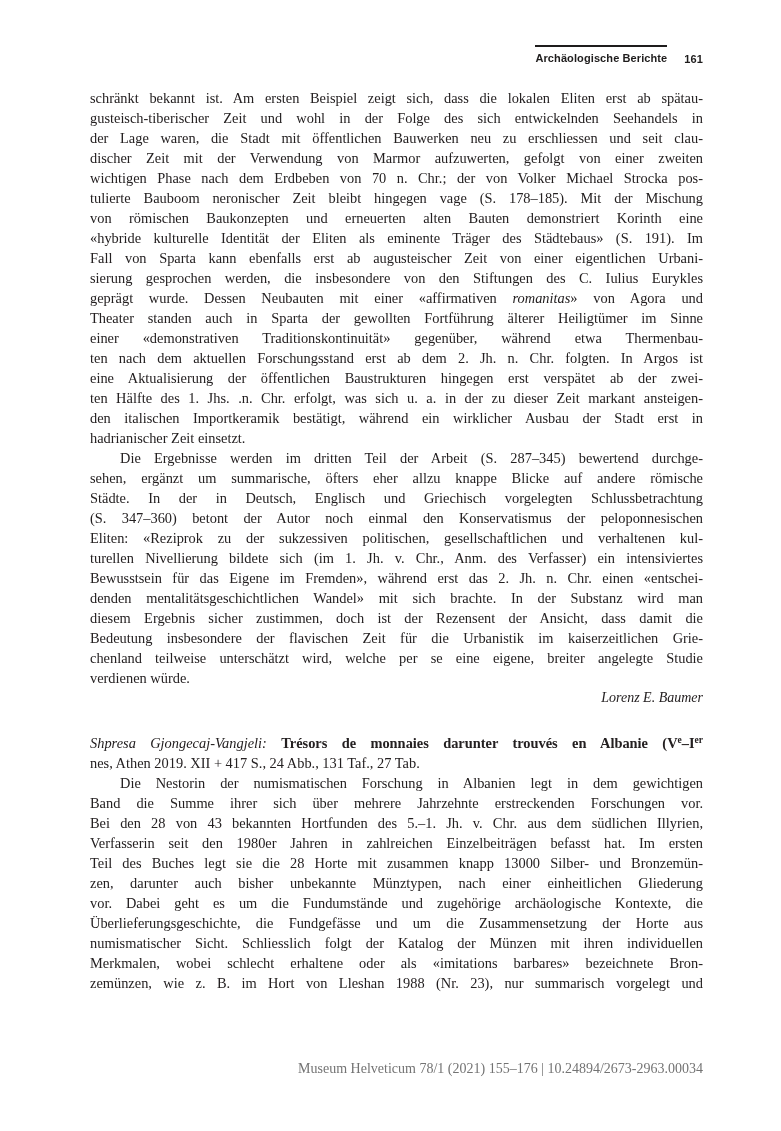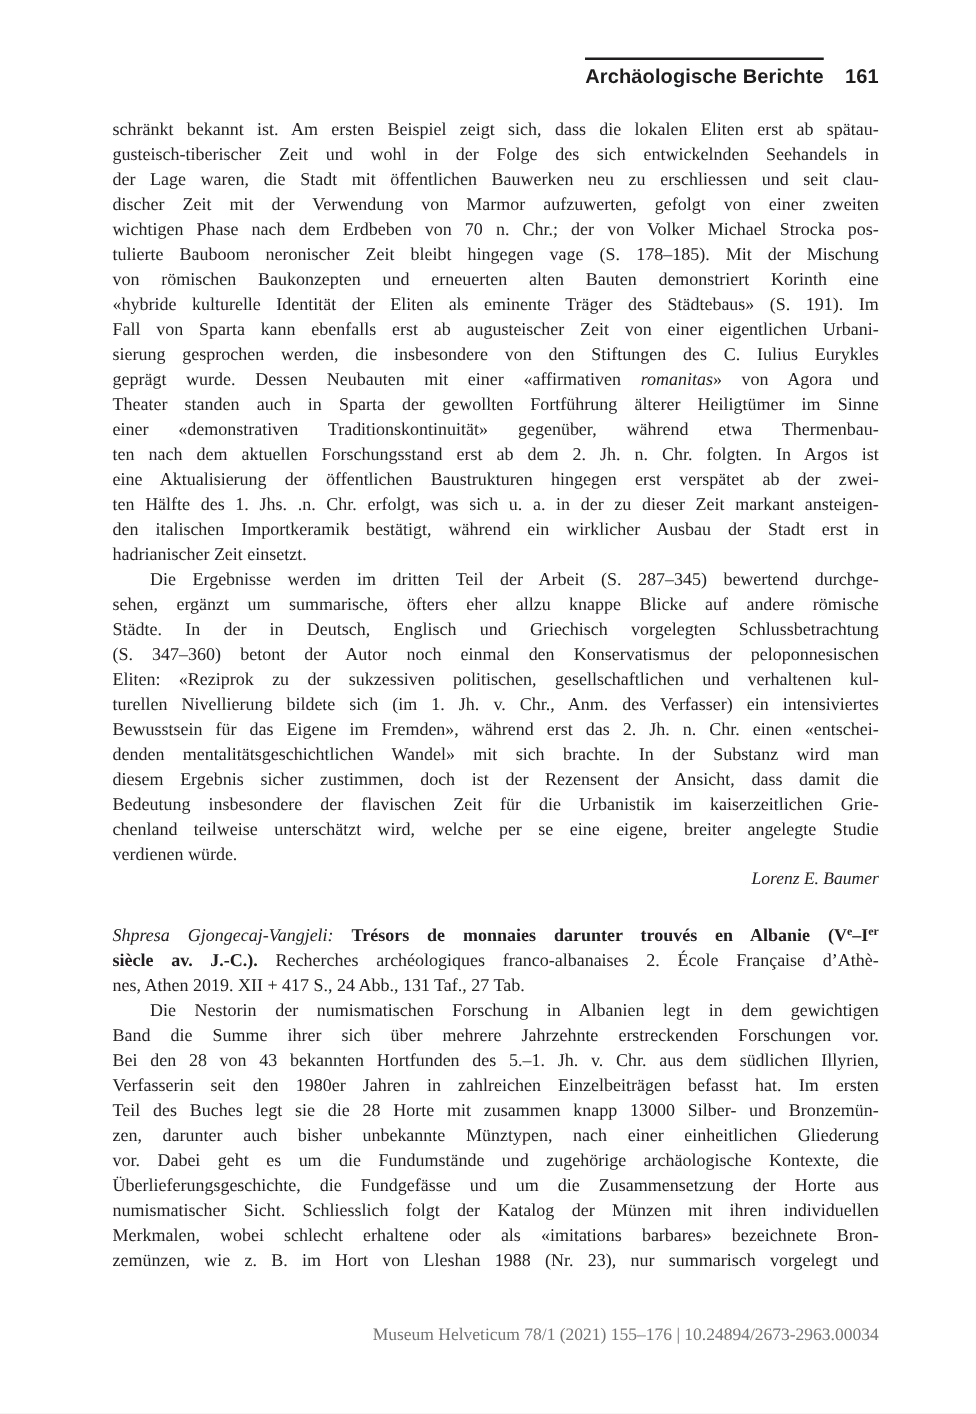--- a/index.html
+++ b/index.html
@@ -9,23 +9,23 @@
     margin: 0 auto;
     background: #ffffff;
     font-family: "Liberation Serif", "DejaVu Serif", serif;
     color: #242021;
     overflow: hidden;
   }
   .content { position: absolute; left: 90px; top: 0; width: 613px; }
 
   .page-header {
     margin-top: 45px;
-    display: flex; justify-content: flex-end; align-items: flex-end;
+    display: flex; justify-content: flex-end; align-items: flex-start;
     font-family: "Liberation Sans", "DejaVu Sans", sans-serif;
-    font-weight: 700; font-size: 16px; color: #1e1c1c;
+    font-weight: 700; font-size: 11px; color: #1e1c1c;
     letter-spacing: 0.1px;
   }
   .header-label { border-top: 2.5px solid #1e1c1c; padding-top: 5px; }
   .header-num { padding-top: 7.5px; margin-left: 17px; }
 
   .body-text { margin-top: 23px; font-size: 14.4px; }
   .para { margin: 0; }
   .line {
     height: 20px; line-height: 20px;
     text-align: justify; text-align-last: justify;
@@ -95,21 +95,20 @@
           <div class="line"><span>chenland teilweise unterschätzt wird, welche per se eine eigene, breiter angelegte Studie</span></div>
           <div class="line last"><span>verdienen würde.</span></div>
         </div>
       </div>
 
     <div class="signature">Lorenz E. Baumer</div>
 
     <div class="body-text section-gap">
         <div class="para">
           <div class="line"><span class="s-i">Shpresa Gjongecaj-Vangjeli:</span><span> </span><span class="s-b">Trésors de monnaies darunter trouvés en Albanie (V</span><span class="s-bsup">e</span><span class="s-b">–I</span><span class="s-bsup">er</span></div>
-          <div class="line"><span class="s-b">siècle av. J.-C.).</span><span> Recherches archéologiques franco-albanaises 2. École Française d’Athè-</span></div>
           <div class="line last"><span>nes, Athen 2019. XII + 417 S., 24 Abb., 131 Taf., 27 Tab.</span></div>
         </div>
         <div class="para">
           <div class="line indent"><span>Die Nestorin der numismatischen Forschung in Albanien legt in dem gewichtigen</span></div>
           <div class="line"><span>Band die Summe ihrer sich über mehrere Jahrzehnte erstreckenden Forschungen vor.</span></div>
           <div class="line"><span>Bei den 28 von 43 bekannten Hortfunden des 5.–1. Jh. v. Chr. aus dem südlichen Illyrien,</span></div>
           <div class="line"><span>Verfasserin seit den 1980er Jahren in zahlreichen Einzelbeiträgen befasst hat. Im ersten</span></div>
           <div class="line"><span>Teil des Buches legt sie die 28 Horte mit zusammen knapp 13000 Silber- und Bronzemün-</span></div>
           <div class="line"><span>zen, darunter auch bisher unbekannte Münztypen, nach einer einheitlichen Gliederung</span></div>
           <div class="line"><span>vor. Dabei geht es um die Fundumstände und zugehörige archäologische Kontexte, die</span></div>

